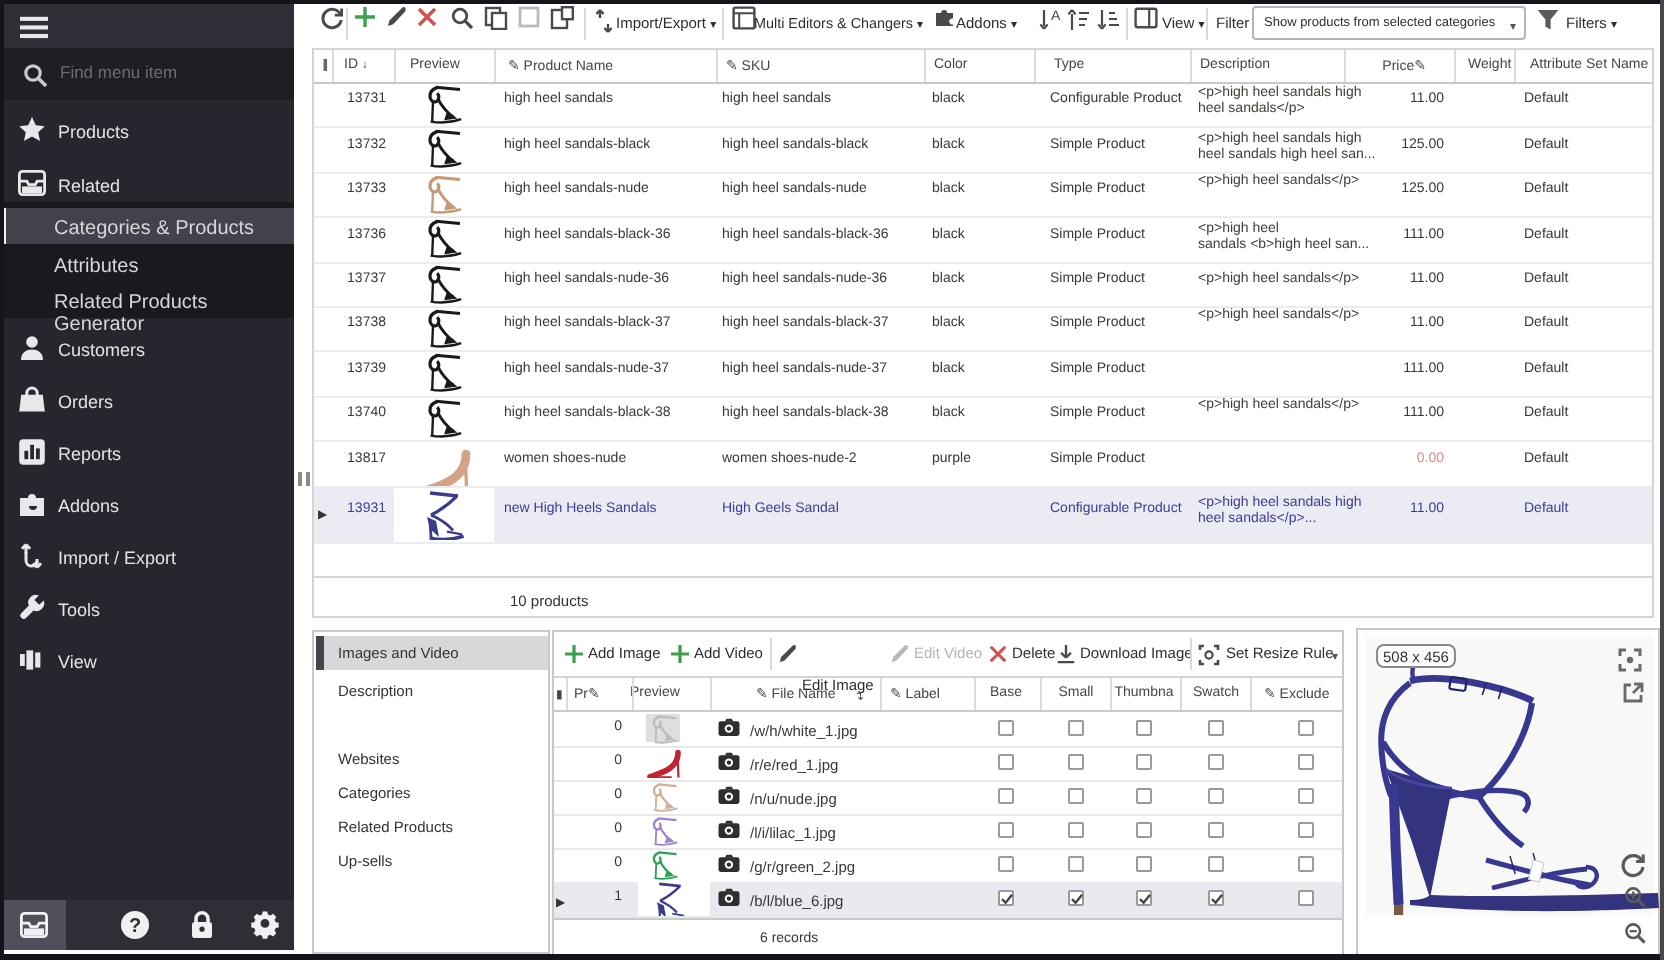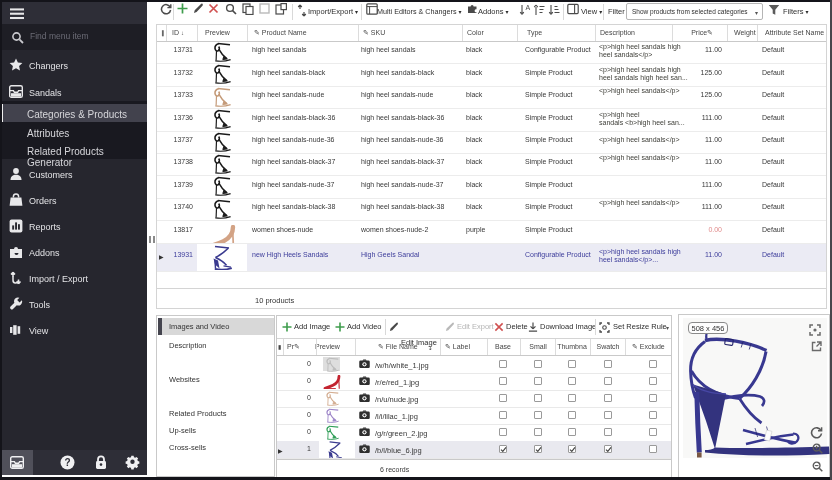--- a/index.html
+++ b/index.html
@@ -64,29 +64,29 @@
       <svg class="abs" style="left:11px;top:7px" width="13" height="13" viewBox="0 0 13 13">
           <circle cx="5.5" cy="5.5" r="3.6" fill="none" stroke="#c9c9ce" stroke-width="1.6"></circle>
           <line x1="8.4" y1="8.4" x2="12" y2="12" stroke="#c9c9ce" stroke-width="1.8"></line>
         </svg>
       <span>Find menu item</span>
     </div>
     <div class="mi" style="top:54px">
       <svg width="14" height="14" viewBox="0 0 14 14">
           <path d="M7 0.5 L8.9 4.6 13.4 5.1 10.1 8.1 11 12.5 7 10.3 3 12.5 3.9 8.1 0.6 5.1 5.1 4.6 Z" fill="#e8e8ea"></path>
         </svg>
-      <span class="lbl">Changers</span>
+      <span class="lbl">Products</span>
     </div>
     <div class="mi" style="top:81px">
       <svg width="14" height="13" viewBox="0 0 14 13">
           <rect x="0.7" y="0.7" width="12.6" height="11.6" rx="1.6" fill="none" stroke="#e8e8ea" stroke-width="1.4"></rect>
           <path d="M1 5.6 h3.4 l1 1.7 h3.2 l1-1.7 H13" fill="none" stroke="#e8e8ea" stroke-width="1.4"></path>
           <rect x="2" y="8.2" width="10" height="3.4" fill="#e8e8ea"></rect>
         </svg>
-      <span class="lbl">Sandals</span>
+      <span class="lbl">Related</span>
     </div>
     <div id="submenu">
       <div class="smi sel" style="top:3px">
           <span>Categories &amp; Products</span>
         </div>
       <div class="smi" style="top:22px">
           <span>Attributes</span>
         </div>
       <div class="smi" style="top:40px">
           <span>Related Products Generator</span>
@@ -446,49 +446,49 @@
   <div id="tabs">
     <div class="tab sel" style="top:2px">
         <span>Images and Video</span>
       </div>
     <div class="tab" style="top:21px">
         <span>Description</span>
       </div>
     <div class="tab" style="top:55px">
         <span>Websites</span>
       </div>
+    <div class="tab" style="top:72px">
+        <span>Categories</span>
+      </div>
     <div class="tab" style="top:89px">
         <span>Related Products</span>
       </div>
     <div class="tab" style="top:106px">
         <span>Up-sells</span>
       </div>
-    <div class="tab" style="top:123px">
-        <span>Cross-sells</span>
-      </div>
   </div>
   <div id="ipanel">
     <div class="abs" style="left:0;top:0;width:394px;height:22px">
       <svg class="abs" style="left:5px;top:6px" width="10" height="10" viewBox="0 0 10 10">
           <path d="M5 0.5 V9.5 M0.5 5 H9.5" stroke="#3f9d4d" stroke-width="1.6"></path>
         </svg>
       <span class="tbtxt" style="left:17px;top:6px">Add Image</span>
       <svg class="abs" style="left:58px;top:6px" width="10" height="10" viewBox="0 0 10 10">
           <path d="M5 0.5 V9.5 M0.5 5 H9.5" stroke="#3f9d4d" stroke-width="1.6"></path>
         </svg>
       <span class="tbtxt" style="left:70px;top:6px">Add Video</span>
       <div class="tsep" style="left:108px;top:3px"></div>
       <svg class="abs" style="left:112px;top:6px" width="10" height="10" viewBox="0 0 11 11">
           <path d="M1 10 l0.7-2.8 L8 1 a1 1 0 0 1 1.8 0.2 L9.7 2.6 3.6 9.1 Z" fill="#4a4a4a"></path>
         </svg>
       <span class="tbtxt" style="left:124px;top:22px">Edit Image</span>
       <svg class="abs" style="left:168px;top:6px" width="10" height="10" viewBox="0 0 11 11">
           <path d="M1 10 l0.7-2.8 L8 1 a1 1 0 0 1 1.8 0.2 L9.7 2.6 3.6 9.1 Z" fill="#b9b9b9"></path>
         </svg>
-      <span class="tbtxt" style="left:180px;top:6px;color:#b5b5b5">Edit Export</span>
+      <span class="tbtxt" style="left:180px;top:6px;color:#b5b5b5">Edit Video</span>
       <svg class="abs" style="left:217px;top:6px" width="10" height="10" viewBox="0 0 11 11">
           <path d="M1.5 1.5 L9.5 9.5 M9.5 1.5 L1.5 9.5" stroke="#d05050" stroke-width="1.7"></path>
         </svg>
       <span class="tbtxt" style="left:229px;top:6px">Delete</span>
       <svg class="abs" style="left:251px;top:6px" width="10" height="10" viewBox="0 0 11 11">
           <path d="M5.5 0.5 V7 M5.5 7.5 L2.8 4.8 M5.5 7.5 L8.2 4.8 M1 10 H10" stroke="#4a4a4a" stroke-width="1.3" fill="none"></path>
         </svg>
       <span class="tbtxt" style="left:263px;top:6px">Download Image</span>
       <div class="tsep" style="left:318px;top:3px"></div>
       <svg class="abs" style="left:322px;top:6px" width="11" height="11" viewBox="0 0 11 11">

